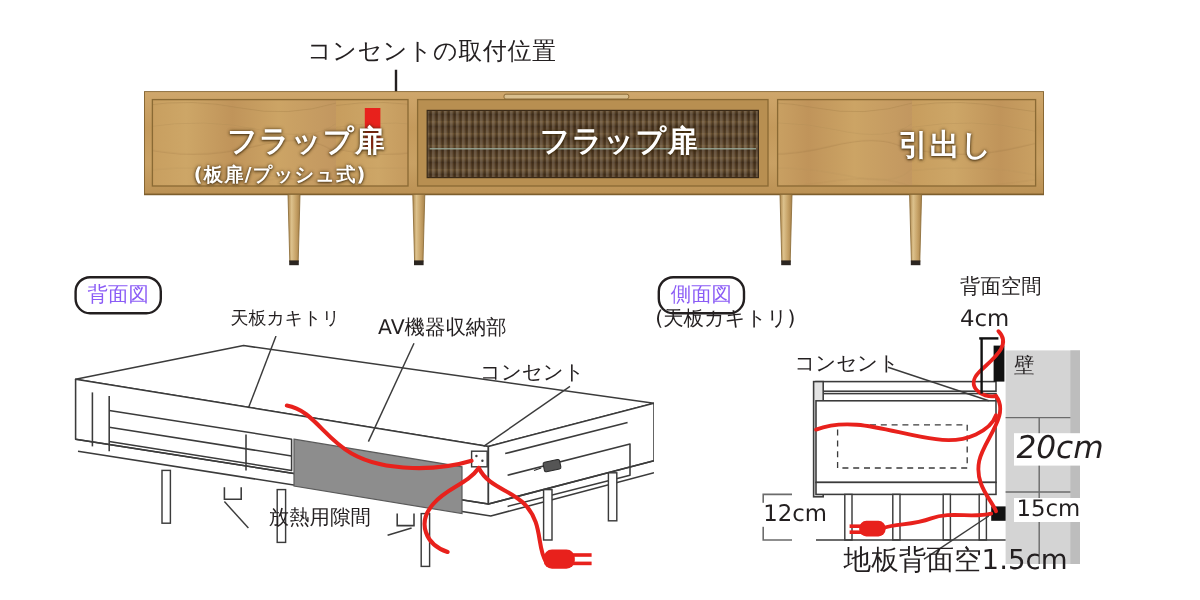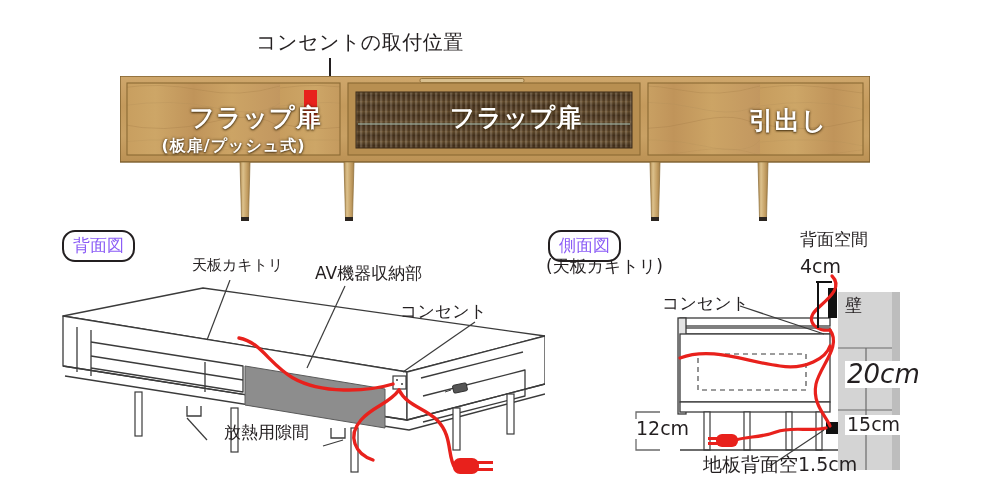--- a/index.html
+++ b/index.html
@@ -44,21 +44,21 @@
   #lbl-vent{left:224px;top:424px;font-size:17px;}
 
   
   #lbl-outlet-side{left:662px;top:295px;font-size:17px;}
   #lbl-rear-space{left:800px;top:231px;font-size:17px;}
   #lbl-rear-space-val{left:800px;top:257px;font-size:19px;}
   #lbl-wall{left:845px;top:297px;font-size:17px;}
   #lbl-20cm{left:845px;top:361px;font-size:26px;background:#fff;padding:0 2px;font-style:italic;}
   #lbl-15cm{left:845px;top:415px;font-size:19px;background:#fff;padding:0 2px;}
   #lbl-12cm{left:634px;top:419px;font-size:19px;background:#fff;padding:0 2px;}
-  #lbl-floor-gap{left:703px;top:455px;font-size:19px;}
+  #lbl-floor-gap{left:703px;top:455px;font-size:23px;}
 </style>
 </head>
 <body>
 
 <div id="stage">
 
   <div class="lbl jp" id="title-label">コンセントの取付位置</div>
 
   <svg class="abs" style="left:320px;top:58px;" width="20" height="24">
     <line x1="10" y1="0" x2="10" y2="24" stroke="#231f20" stroke-width="2"></line>

